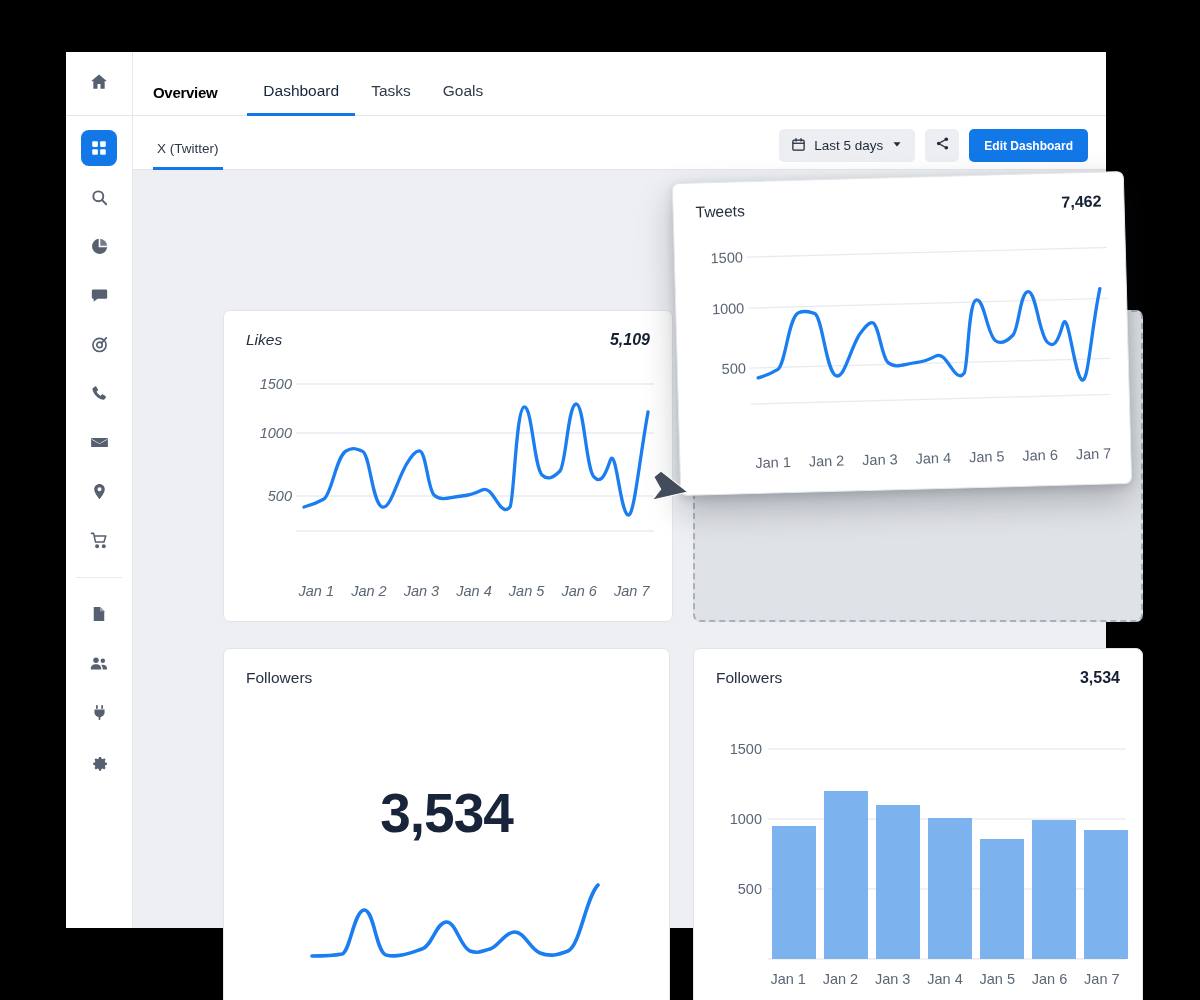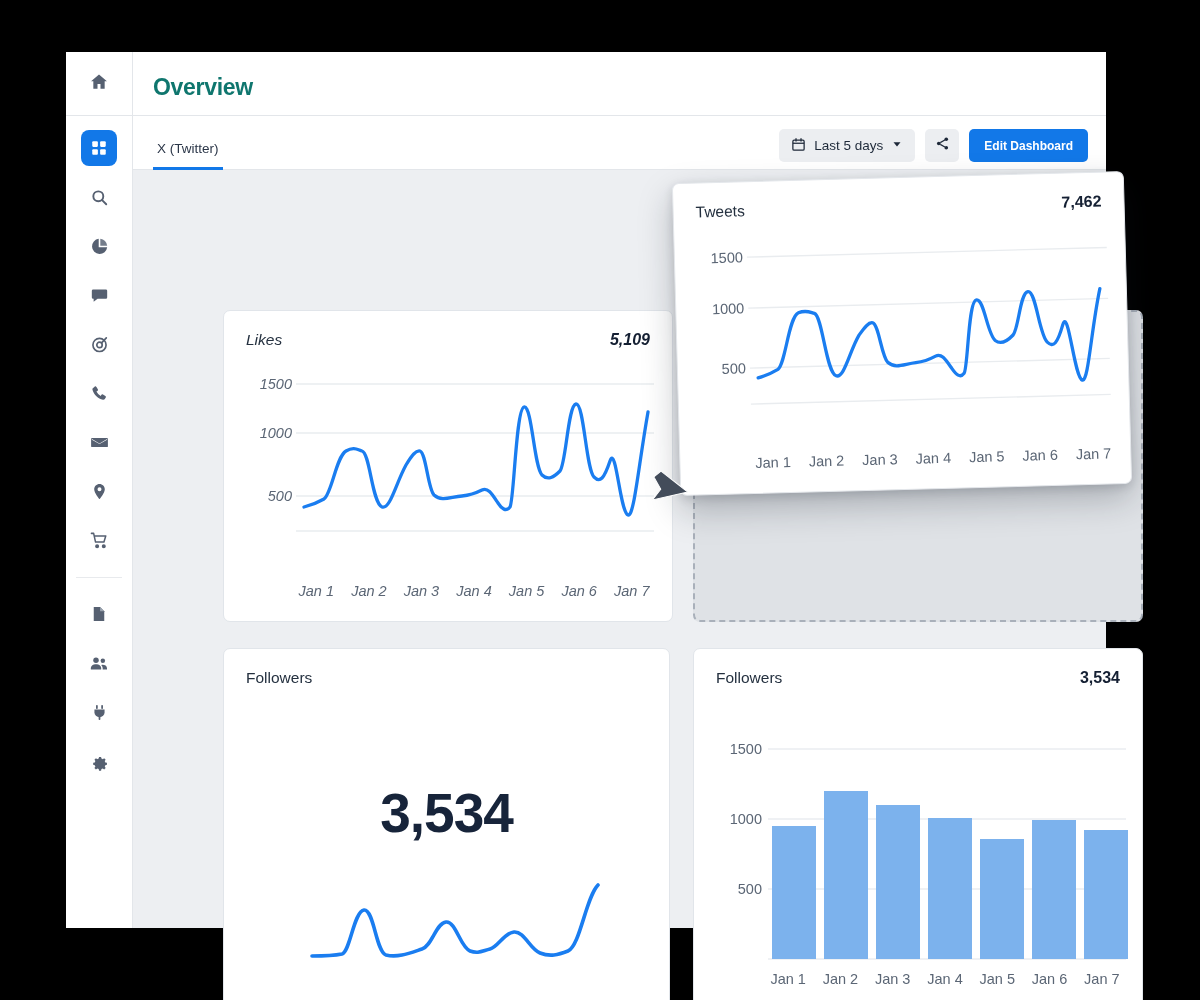--- a/index.html
+++ b/index.html
@@ -46,21 +46,21 @@
   
   #header {
     position: absolute; left: 67px; top: 0;
     width: 973px; height: 64px;
     background: #ffffff;
     border-bottom: 1px solid #e3e6ea;
     display: flex; align-items: flex-end;
     padding-left: 20px;
   }
   #page-title {
-    font-size: 23px; font-weight: bold; color: #0f766e;
+    font-size: 15px; font-weight: bold; color: #000000;
     letter-spacing: -0.3px;
     padding-bottom: 14px; margin-right: 30px;
   }
   .tabs { display: flex; align-items: flex-end; }
   .tab {
     font-size: 15.5px; color: #30394a;
     padding: 0 16px 13px 16px;
     border-bottom: 3px solid transparent;
     margin-bottom: -1px;
   }
@@ -319,20 +319,25 @@
               <path d="M12 8.1a4 4 0 1 0 0 8 4 4 0 0 0 0-8zm9.4 5.5-2.1-.4a7.4 7.4 0 0 0-.7-1.7l1.2-1.8-1.9-1.9-1.8 1.2a7.4 7.4 0 0 0-1.7-.7l-.4-2.1h-2.6l-.4 2.1a7.4 7.4 0 0 0-1.7.7L7.5 7.8 5.6 9.7l1.2 1.8a7.4 7.4 0 0 0-.7 1.7l-2.1.4v2.6l2.1.4c.2.6.4 1.2.7 1.7l-1.2 1.8 1.9 1.9 1.8-1.2c.5.3 1.1.5 1.7.7l.4 2.1h2.6l.4-2.1c.6-.2 1.2-.4 1.7-.7l1.8 1.2 1.9-1.9-1.2-1.8c.3-.5.5-1.1.7-1.7l2.1-.4z"></path>
             </svg>
         </span>
       </div>
 
     </div>
   </div>
 
   <div id="header">
     <div id="page-title">Overview</div>
+    <div class="tabs">
+      <div class="tab active">Dashboard</div>
+      <div class="tab">Tasks</div>
+      <div class="tab">Goals</div>
+    </div>
   </div>
 
   <div id="subheader">
     <div id="subtabs">
       <div class="subtab active">X (Twitter)</div>
     </div>
     <div id="toolbar">
 
       <div id="date-picker">
         <span>

